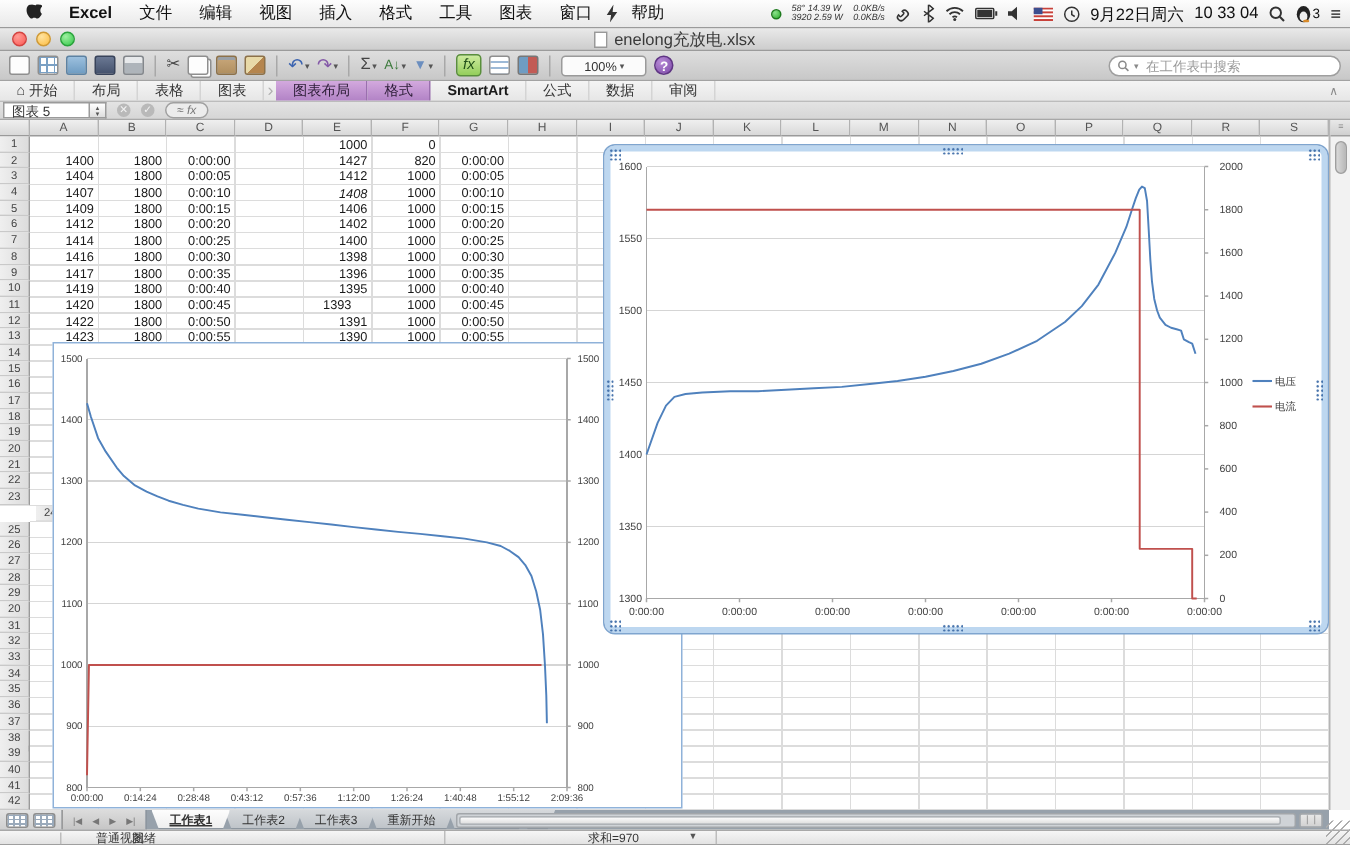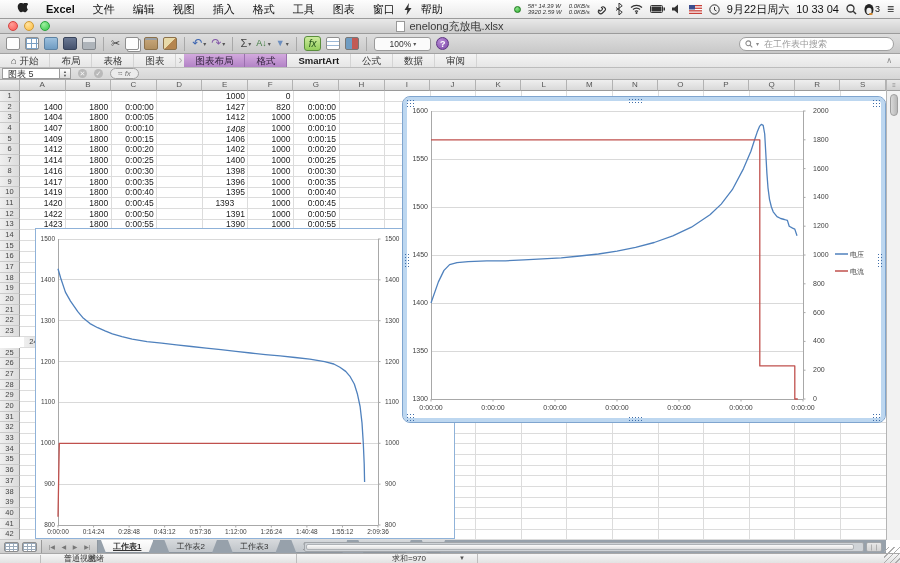--- a/index.html
+++ b/index.html
@@ -111,21 +111,21 @@
   
   #tabstrip{position:absolute;left:0;top:540px;width:886px;height:13px;background:#97a1ab;z-index:5;
      display:flex;align-items:stretch;}
   #viewbtns{width:42px;background:linear-gradient(#e3e3e3,#cfcfcf);border-right:1px solid #9a9a9a;
      display:flex;align-items:center;gap:3px;padding-left:4px;}
   .vbtn{width:15px;height:10px;background:#fff;border:1px solid #8e8e8e;border-radius:2px;
      background-image:repeating-linear-gradient(to right,#9aaabb 0 1px,transparent 1px 4px),
                       repeating-linear-gradient(to bottom,#9aaabb 0 1px,transparent 1px 3px);}
   #navarrows{width:56px;background:linear-gradient(#dcdcdc,#c6c6c6);border-right:1px solid #8d969f;
      display:flex;align-items:center;justify-content:space-evenly;font-size:6px;color:#777;}
-  #sheettabs{display:flex;align-items:stretch;padding-left:3px;gap:15px;}
+  #sheettabs{display:flex;align-items:stretch;padding-left:3px;}
   .stab{clip-path:polygon(0 0,100% 0,calc(100% - 5px) 100%,5px 100%);
      background:linear-gradient(#d6d9dc,#bfc4c9);color:#333;font-size:8px;line-height:13px;
      padding:0 12px;margin-right:-4px;border-bottom:1px solid #8d969f;}
   .stab.active{background:linear-gradient(#fdfdfd,#efefef);font-weight:bold;text-decoration:underline;z-index:6;}
   .stab.add{padding:0 9px;font-size:9px;}
   #hscroll{position:absolute;left:304px;top:541.5px;width:560px;height:10px;background:#cfd3d7;
      border:1px solid #a2a6aa;border-radius:2px;z-index:6;}
   #hthumb{position:absolute;left:1px;top:1px;width:548px;height:6px;background:linear-gradient(#fbfbfb,#dfdfdf);
      border:1px solid #aeb2b6;border-radius:2px;}
   #hsplit{position:absolute;left:866px;top:541.5px;width:16px;height:10px;background:linear-gradient(#e8e8e8,#d2d2d2);

